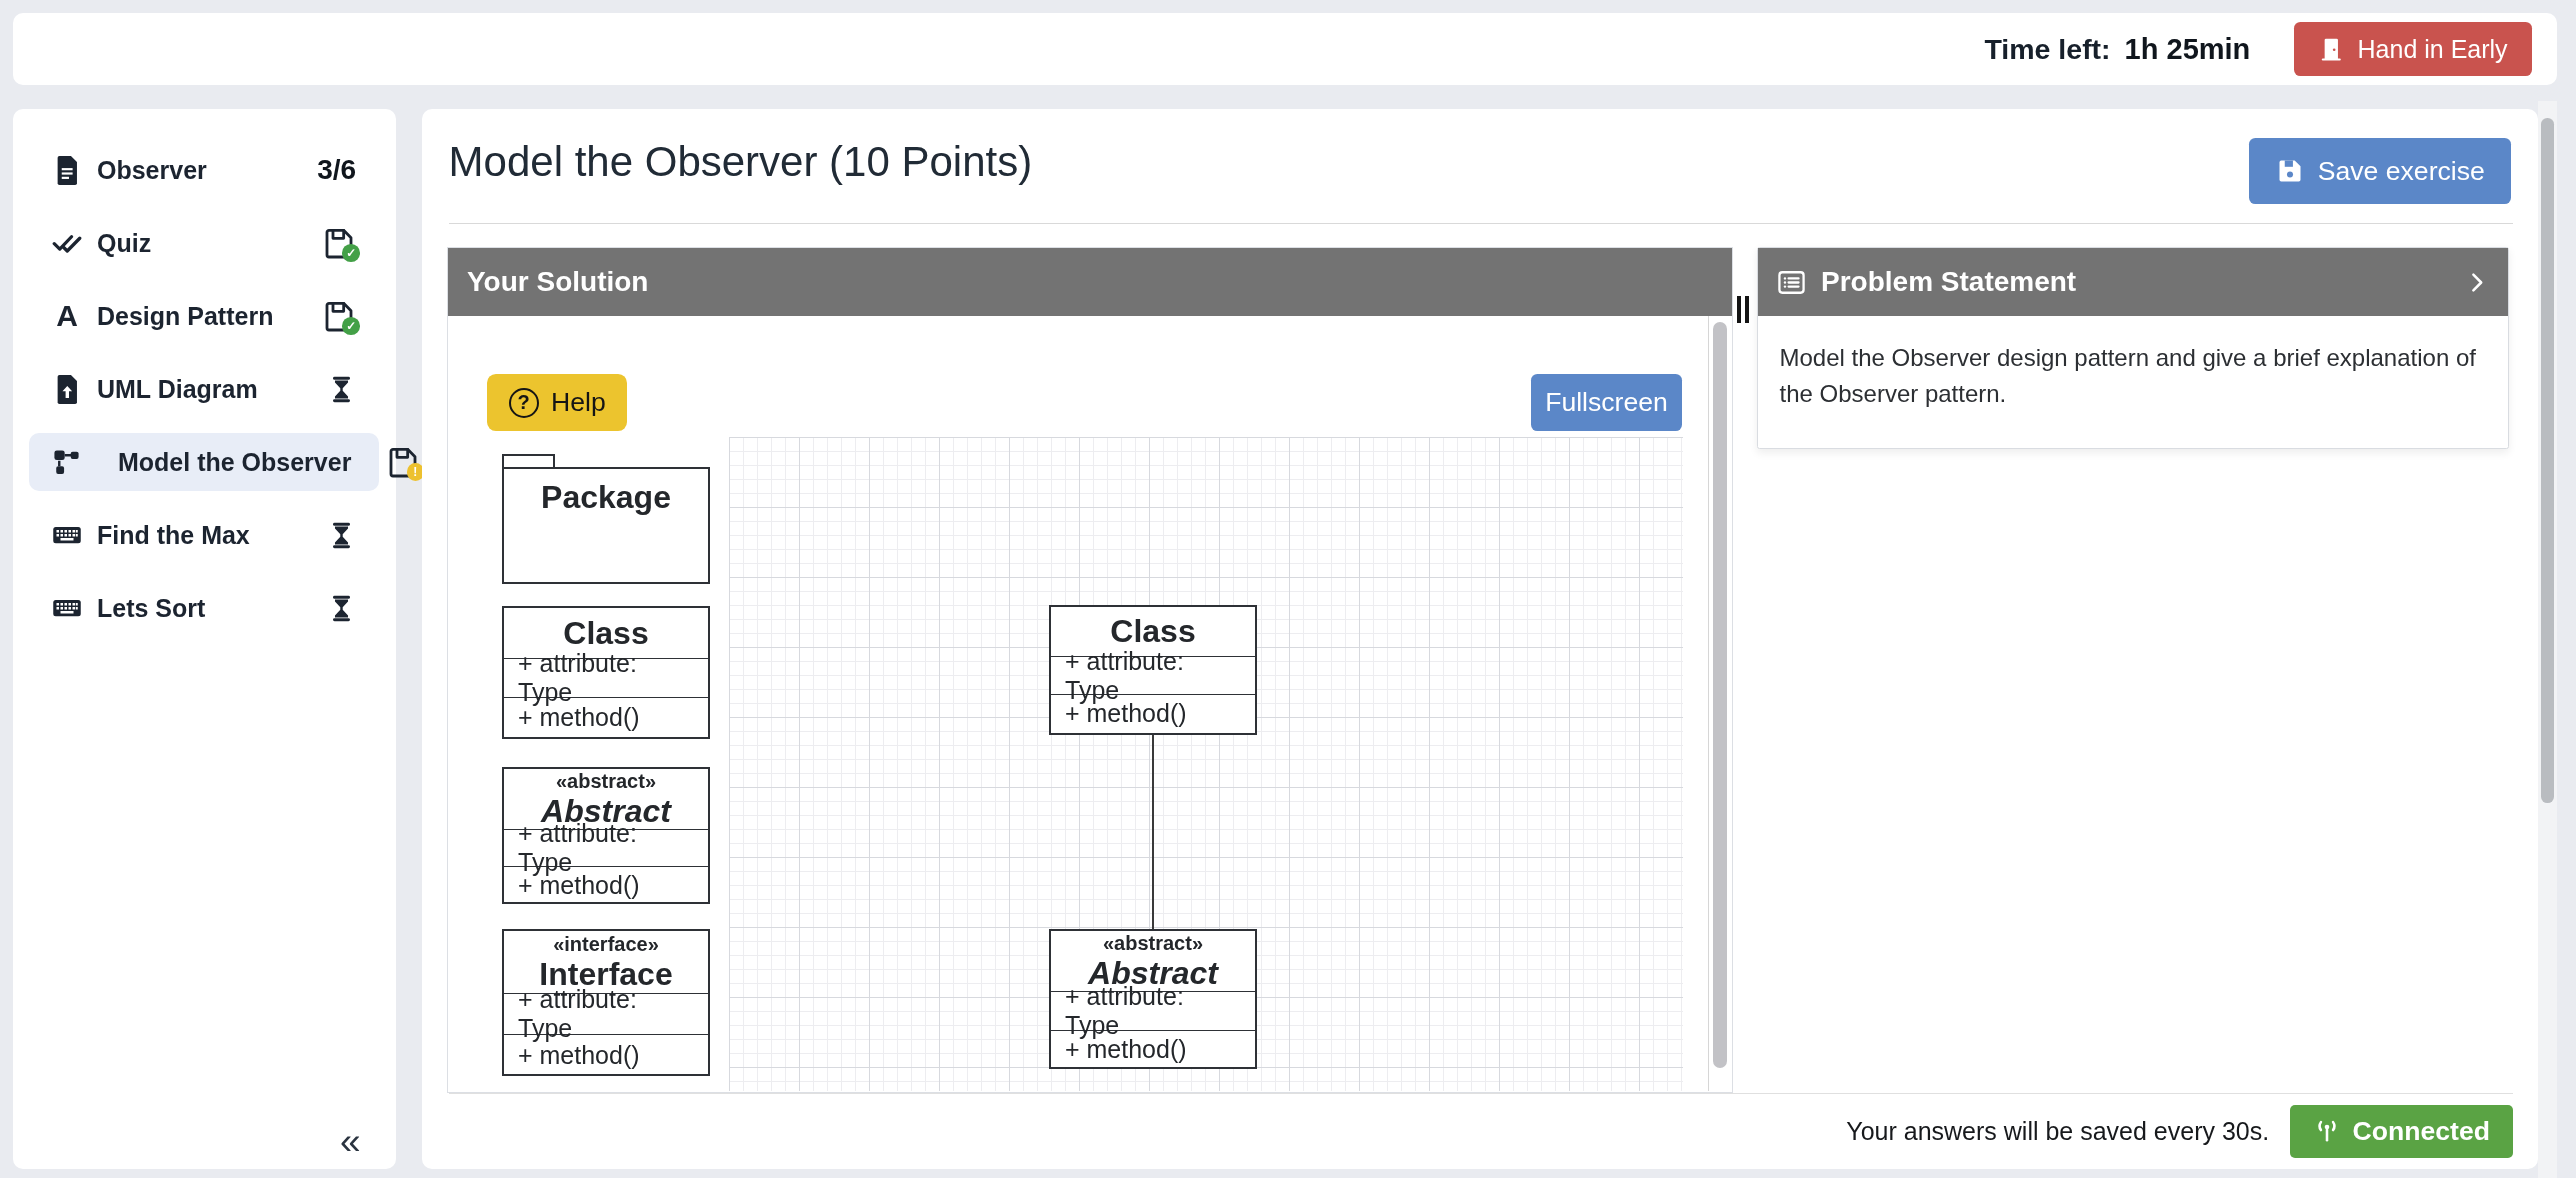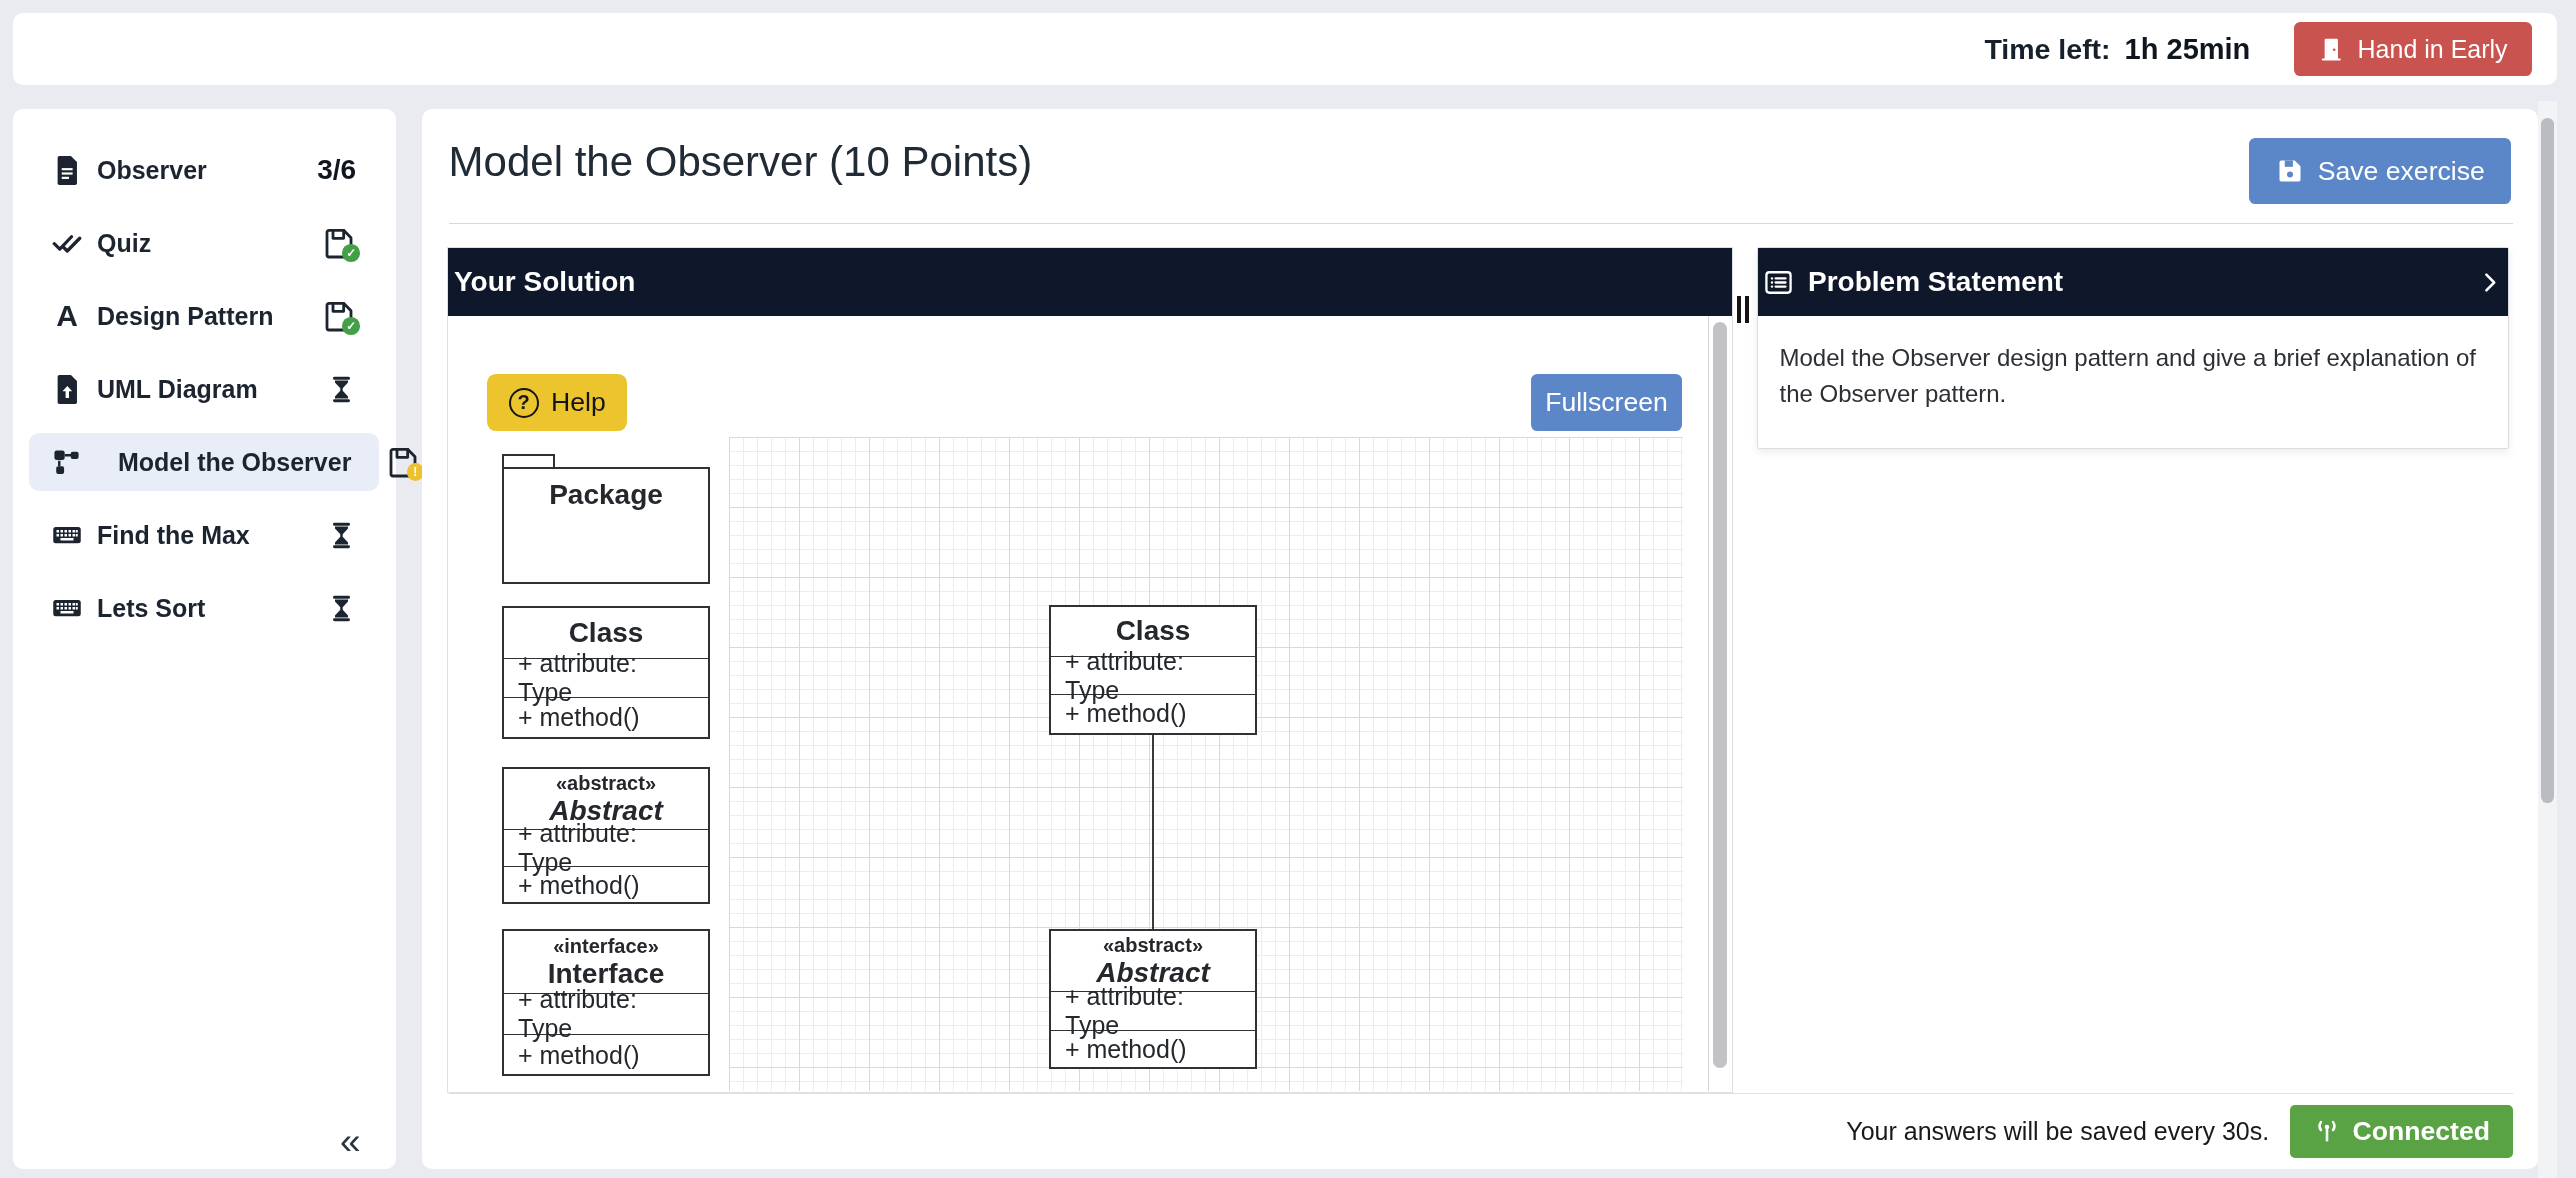--- a/index.html
+++ b/index.html
@@ -43,22 +43,22 @@
   
   .main { left: 422px; top: 109px; width: 2116px; height: 1060px; }
   .page-h1 { position: absolute; left: 26.6px; top: 29px; font-size: 42px; font-weight: 400; color: #212b36; }
   .save-ex-btn { position: absolute; right: 26.6px; top: 29px; height: 66px; padding: 0 26.6px;
                  border-radius: 6.3px; background: #5b87c8; color: #fff; font-size: 26.6px; gap: 14px; font-family: inherit; }
   .hdiv { position: absolute; left: 26.6px; right: 25px; top: 114px; border-top: 1.3px solid #d9d9d9; }
 
   
   .solution { position: absolute; left: 25px; top: 138px; width: 1286px; height: 846px;
               border: 1.3px solid #dcdfe4; background: #fff; }
-  .panel-header { height: 68px; background: #0f172a; display: flex; align-items: center;
-                  padding: 0 6px; color: #fff; font-size: 28px; font-weight: 700; gap: 15px; }
+  .panel-header { height: 68px; background: #737373; display: flex; align-items: center;
+                  padding: 0 19px; color: #fff; font-size: 28px; font-weight: 700; gap: 15px; }
   .sol-body { position: relative; width: 100%; height: 775px; overflow: hidden; }
   .help-btn { position: absolute; left: 39px; top: 58px; height: 57px; padding: 0 21.5px;
               background: #ecc42e; border-radius: 8.9px; color: #151515; font-size: 26.6px; gap: 12.6px; font-family: inherit; }
   .qmark { width: 30px; height: 30px; border: 2.5px solid #151515; border-radius: 50%;
            display: flex; align-items: center; justify-content: center; font-size: 20px; font-weight: 700; }
   .fullscreen-btn { position: absolute; left: 1083px; top: 58px; width: 151px; height: 57px;
                     background: #5b87c8; border-radius: 6.3px; color: #fff; font-size: 26.6px; font-family: inherit; }
   .grid-canvas { position: absolute; left: 281px; top: 121px; width: 954px; height: 654px;
                  background-color: #fff;
                  background-image:
@@ -68,21 +68,21 @@
                    linear-gradient(90deg, #ededf0 1.3px, transparent 1.3px);
                  background-size: 70px 70px, 70px 70px, 14px 14px, 14px 14px; }
   .scroll-edge { position: absolute; left: 1260px; top: 0; width: 1.3px; height: 775px; background: #d6d6d6; }
   .sol-scroll-thumb { position: absolute; left: 1265px; top: 5.7px; width: 14px; height: 746px;
                       border-radius: 7px; background: #c2c2c6; }
 
   
   .ubox { position: absolute; background: #fff; border: 2.5px solid #2e3136; }
   .ut { display: flex; flex-direction: column; align-items: center; justify-content: center;
         border-bottom: 1.9px solid #2e3136; }
-  .u-name { font-size: 28px; font-weight: 700; color: #24272b; line-height: 1.15; }
+  .u-name { font-size: 32px; font-weight: 700; color: #24272b; line-height: 1.15; }
   .u-st { font-size: 20px; font-weight: 700; color: #24272b; line-height: 1.2; }
   .it { font-style: italic; }
   .ur { display: flex; align-items: center; padding: 0 14px; font-size: 25px; color: #24272b;
         border-bottom: 1.9px solid #2e3136; }
   .ur:last-child { border-bottom: none; }
   .pk-tab { position: absolute; left: 0; top: 0; width: 53px; height: 15px;
             border: 2.5px solid #2e3136; border-bottom: none; background: #fff; }
   .pk-body { position: absolute; left: 0; top: 12.6px; right: 0; bottom: 0;
              border: 2.5px solid #2e3136; background: #fff; text-align: center; padding-top: 10px; }
   .connector { position: absolute; left: 704px; top: 419px; width: 1.9px; height: 195px; background: #3a3a3a; }

